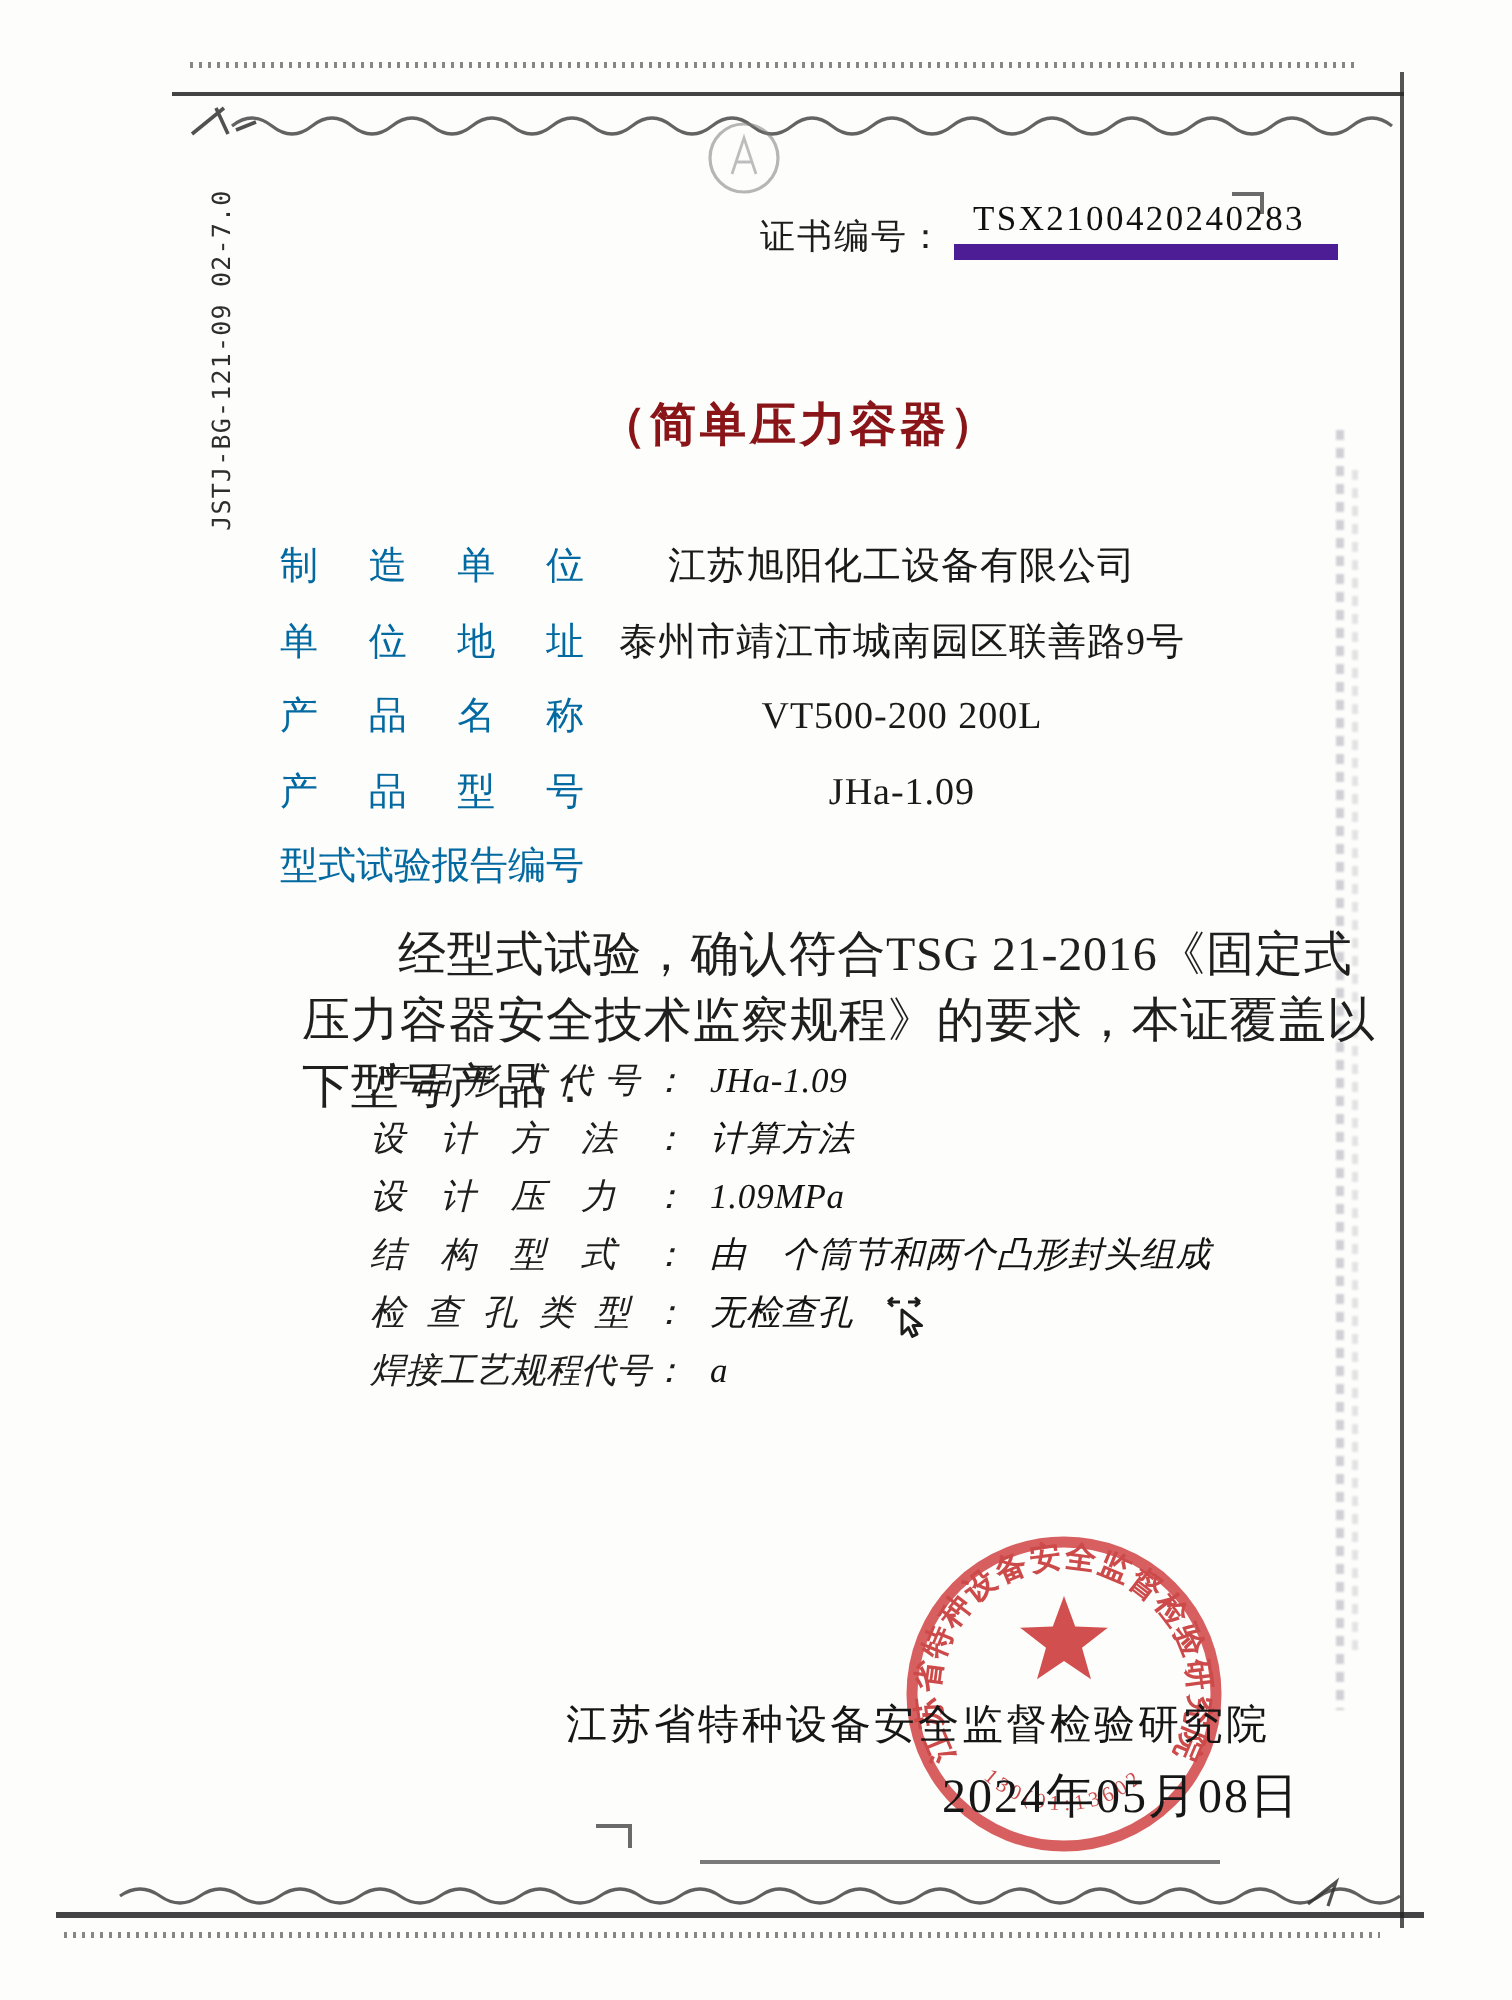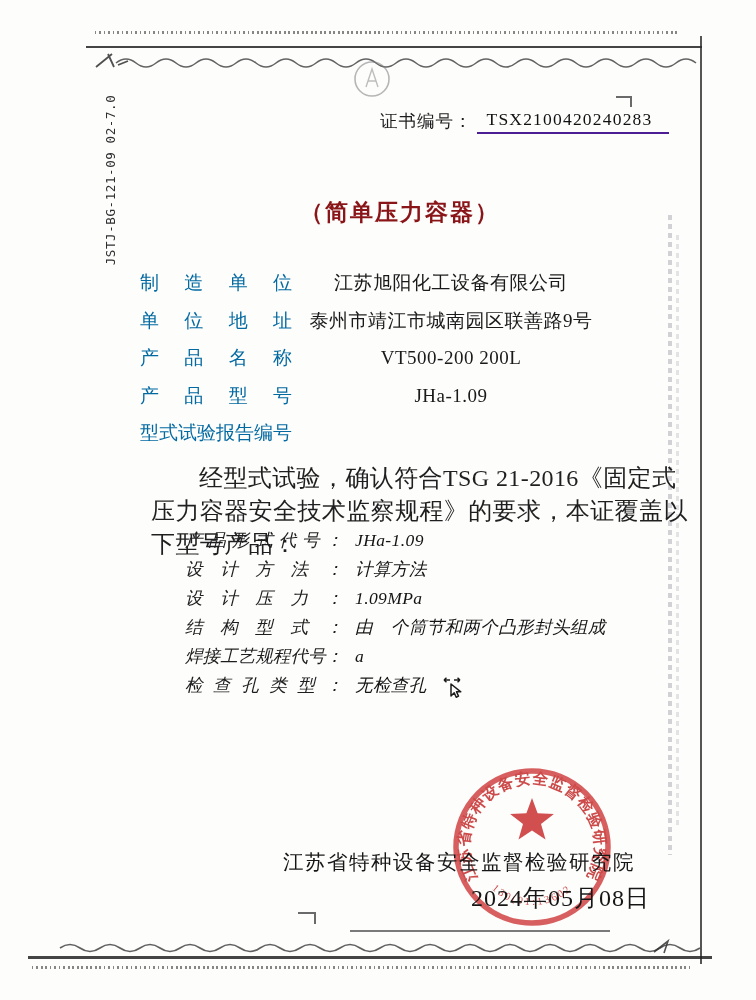--- a/index.html
+++ b/index.html
@@ -31,25 +31,25 @@
   .corner-mark{position:absolute;border-top:2px solid #3a3a3a;border-right:2px solid #3a3a3a;opacity:.75;}
   .emblem{position:absolute;opacity:.55;}
   
   .left-code{
     position:absolute;left:22px;top:170px;width:182px;height:20px;
     transform:rotate(-90deg);transform-origin:50% 50%;
     font-family:"DejaVu Sans Mono","Liberation Mono",monospace;
     font-size:12.5px;letter-spacing:.6px;color:#2e2e2e;text-align:center;white-space:nowrap;
   }
   
-  .cert-line{position:absolute;left:380px;top:109px;display:flex;align-items:flex-start;font-size:17.5px;}
+  .cert-line{position:absolute;left:380px;top:99px;display:flex;align-items:flex-end;font-size:17.5px;}
   .cert-label{letter-spacing:1px;color:#1d1d1d;}
   .cert-no{
     font-family:"Liberation Serif",serif;letter-spacing:1.2px;color:#111;
-    border-bottom:2px solid #4c1d95;padding:0 16px 2px 10px;margin-left:4px;
+    border-bottom:8px solid #4c1d95;padding:0 16px 2px 10px;margin-left:4px;
   }
   
   .title{
     position:absolute;left:100px;top:140px;width:600px;text-align:center;
     font-size:33px;font-weight:bold;letter-spacing:3px;color:var(--title-red);
     text-shadow:0 0 1px rgba(50,0,0,.55);
   }
   .subtitle{
     position:absolute;left:100px;top:197px;width:600px;text-align:center;
     font-size:23px;font-weight:bold;letter-spacing:2px;color:#8a1518;
@@ -146,32 +146,32 @@
     </div>
     <div class="detail-row">
       <span class="dlabel">设计压力：</span>
       <span class="dvalue">1.09MPa</span>
     </div>
     <div class="detail-row">
       <span class="dlabel">结构型式：</span>
       <span class="dvalue">由　个筒节和两个凸形封头组成</span>
     </div>
     <div class="detail-row">
-      <span class="dlabel">焊接工艺规程代号：</span>
-      <span class="dvalue">a</span>
-    </div>
-    <div class="detail-row">
       <span class="dlabel">检查孔类型：</span>
       <span class="dvalue">
         <span>无检查孔</span>
         <svg class="cursor-icon" width="24" height="24" viewBox="0 0 24 24">
           <path d="M3 4 h6 M3 4 l2.5 -2.2 M3 4 l2.5 2.2 M13 4 h6 M19 4 l-2.5 -2.2 M19 4 l-2.5 2.2" fill="none" stroke="#1c1c1c" stroke-width="1.5"></path>
           <path d="M10 8 v12 l3.2 -3.2 l2 4.4 l2.3 -1.1 l-2 -4.3 h4.3 Z" fill="none" stroke="#1c1c1c" stroke-width="1.5" stroke-linejoin="round"></path>
         </svg>
       </span>
+    </div>
+    <div class="detail-row">
+      <span class="dlabel">焊接工艺规程代号：</span>
+      <span class="dvalue">a</span>
     </div>
   </div>
 
   <svg class="seal" width="190" height="190" viewBox="-95 -95 190 190">
     <circle cx="0" cy="0" r="76" fill="none" stroke="#cf3b3b" stroke-width="5.5" opacity=".9"></circle>
     <path id="sealArc" d="M -54 32 A 63 63 0 1 1 54 32" fill="none"></path>
     <path id="sealCodeArc" d="M -46 36 A 59 59 0 0 0 46 36" fill="none"></path>
     <text fill="#c93636" font-size="15.5" font-weight="bold" letter-spacing="1" font-family="Liberation Serif, serif">
       <textPath href="#sealArc" startOffset="50%" text-anchor="middle">江苏省特种设备安全监督检验研究院</textPath>
     </text>

